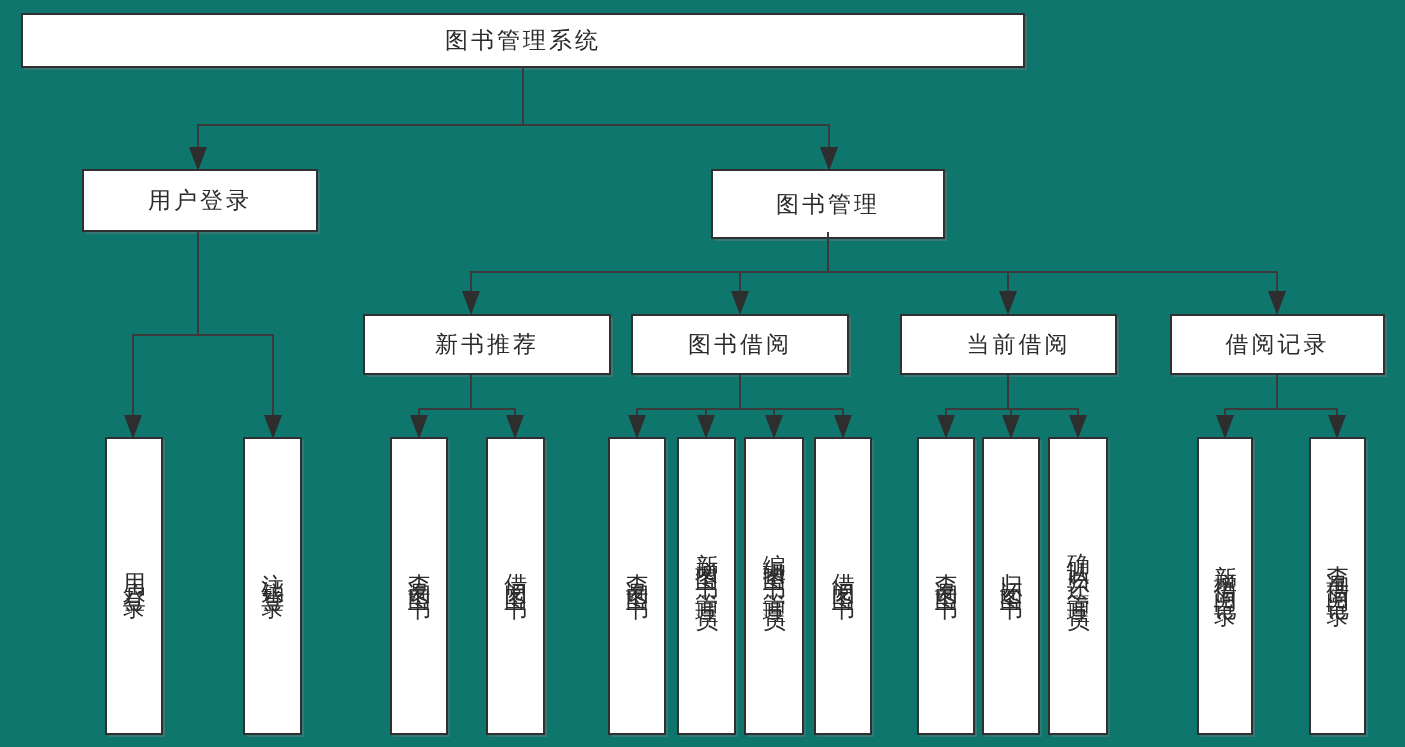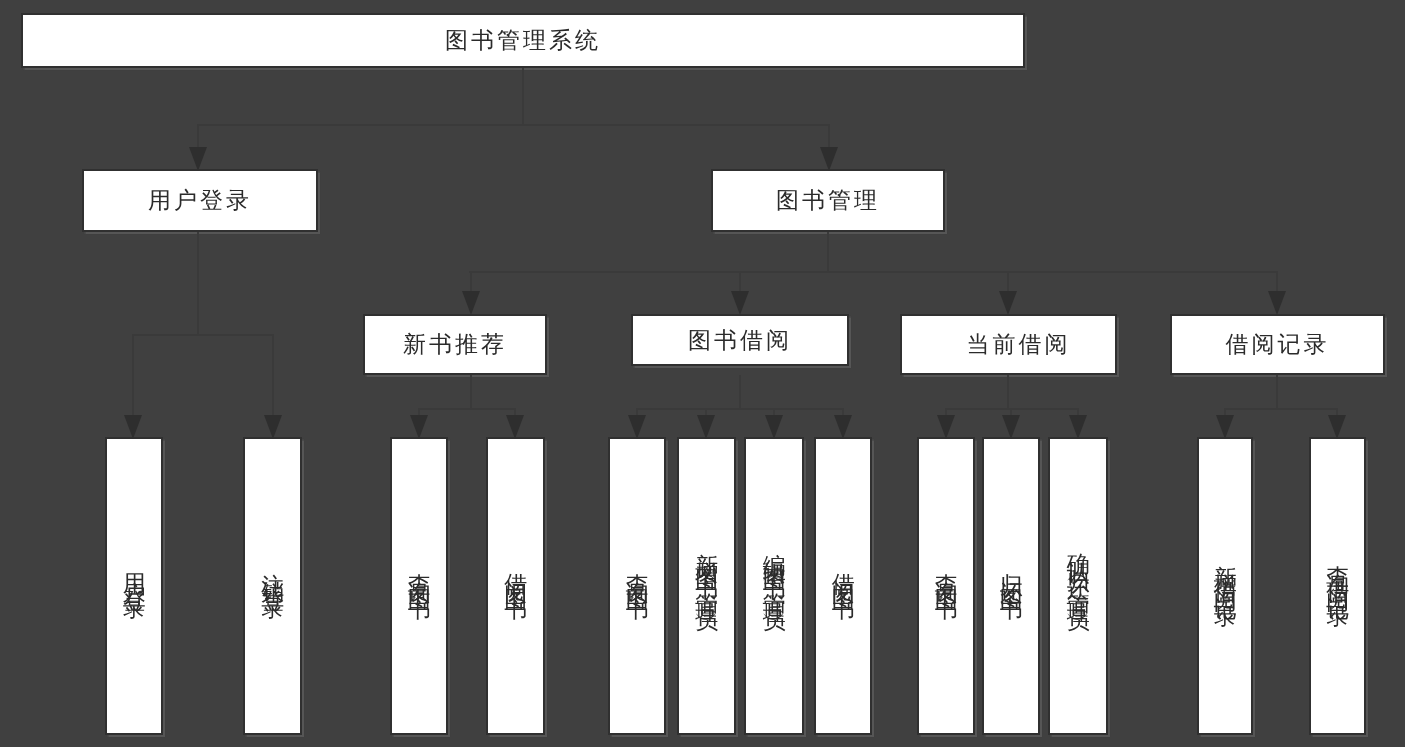--- a/index.html
+++ b/index.html
@@ -1,17 +1,17 @@
 <!DOCTYPE html>
 <html><head>
 <meta charset="utf-8">
 <style>
   html,body{margin:0;padding:0;background:#ffffff;}
   .stage{
-    position:relative;width:1405px;height:747px;background:#404040;overflow:hidden;
+    position:relative;width:1405px;height:747px;background:#0f766e;overflow:hidden;
     font-family:"Liberation Sans","DejaVu Sans",sans-serif;color:#2b2b2b;
   }
   
   .hnode{
     position:absolute;box-sizing:border-box;background:#ffffff;
     border:2px solid #303030;box-shadow:1.5px 1.5px 1px rgba(130,130,130,.35);
     display:flex;align-items:center;justify-content:center;
     font-size:23px;letter-spacing:3px;white-space:nowrap;
   }
   .vnode{
@@ -37,25 +37,25 @@
 </style>
 </head>
 <body>
 
 <div class="stage">
 
   <div class="hnode" style="left:21px;top:13px;width:1004px;height:55px;">图书管理系统</div>
 
   <div class="hnode" style="left:82px;top:169px;width:236px;height:63px;">用户登录</div>
 
-  <div class="hnode" style="left:711px;top:169px;width:234px;height:63px;">图书管理</div>
+  <div class="hnode" style="left:711px;top:169px;width:234px;height:70px;">图书管理</div>
 
-  <div class="hnode" style="left:363px;top:314px;width:184px;height:61px;">新书推荐</div>
+  <div class="hnode" style="left:363px;top:314px;width:248px;height:61px;">新书推荐</div>
 
-  <div class="hnode" style="left:631px;top:314px;width:218px;height:52px;">图书借阅</div>
+  <div class="hnode" style="left:631px;top:314px;width:218px;height:61px;">图书借阅</div>
 
   <div class="hnode" style="left:900px;top:314px;width:217px;height:61px;padding-left:20px;">当前借阅</div>
 
   <div class="hnode" style="left:1170px;top:314px;width:215px;height:61px;">借阅记录</div>
 
   <div class="vnode" style="left:105px;top:437px;width:58px;height:298px;">
     <span>用户登录</span>
     </div>
   <div class="vnode" style="left:243px;top:437px;width:59px;height:298px;">
     <span>注销登录</span>

